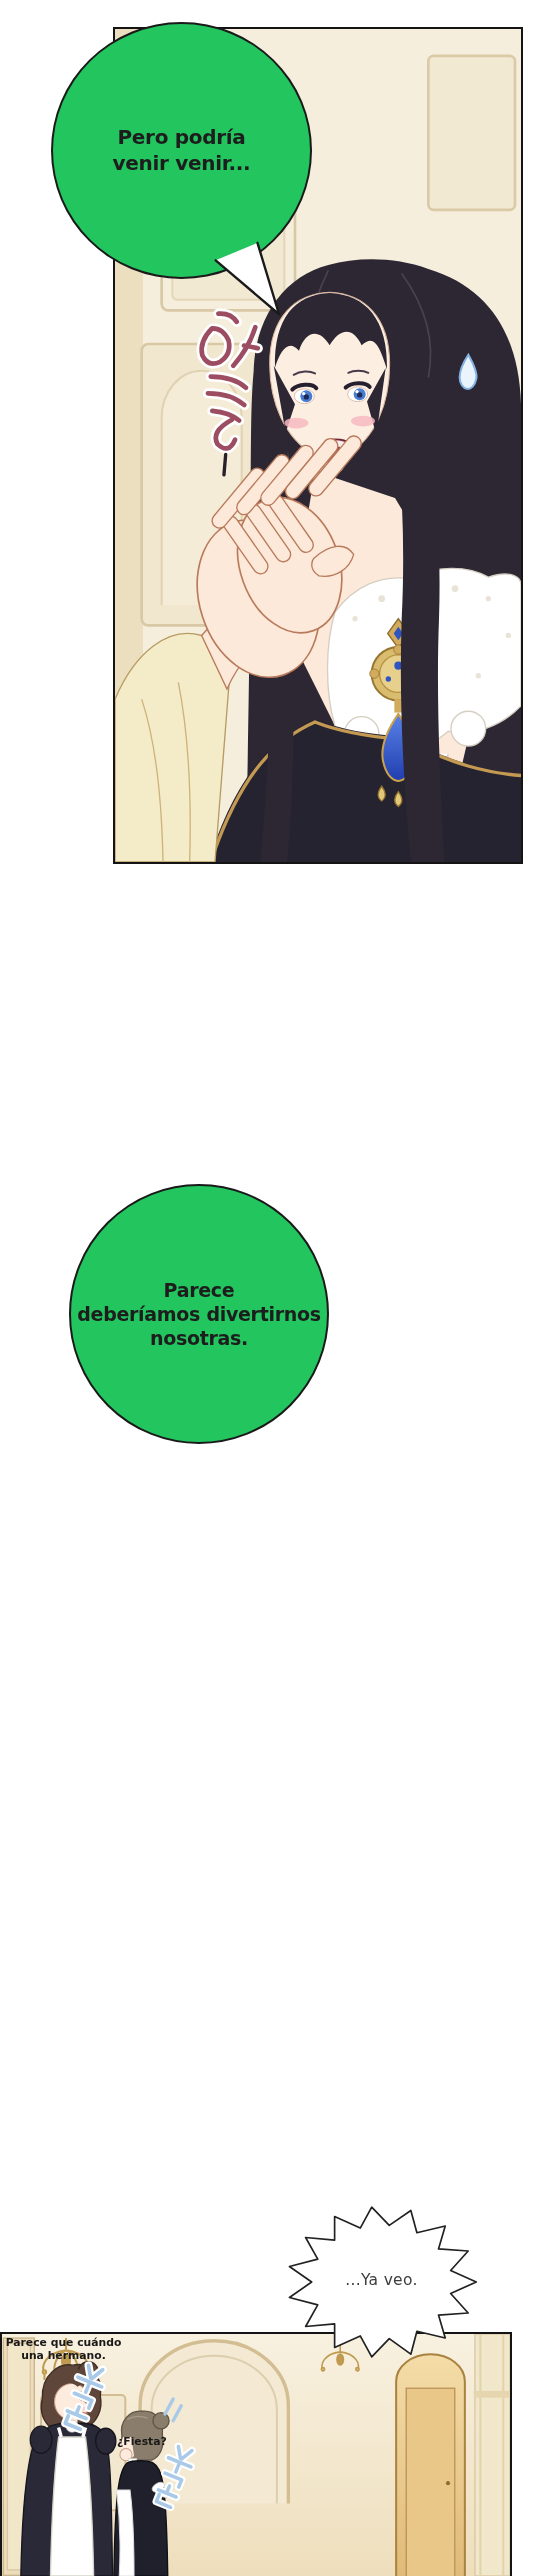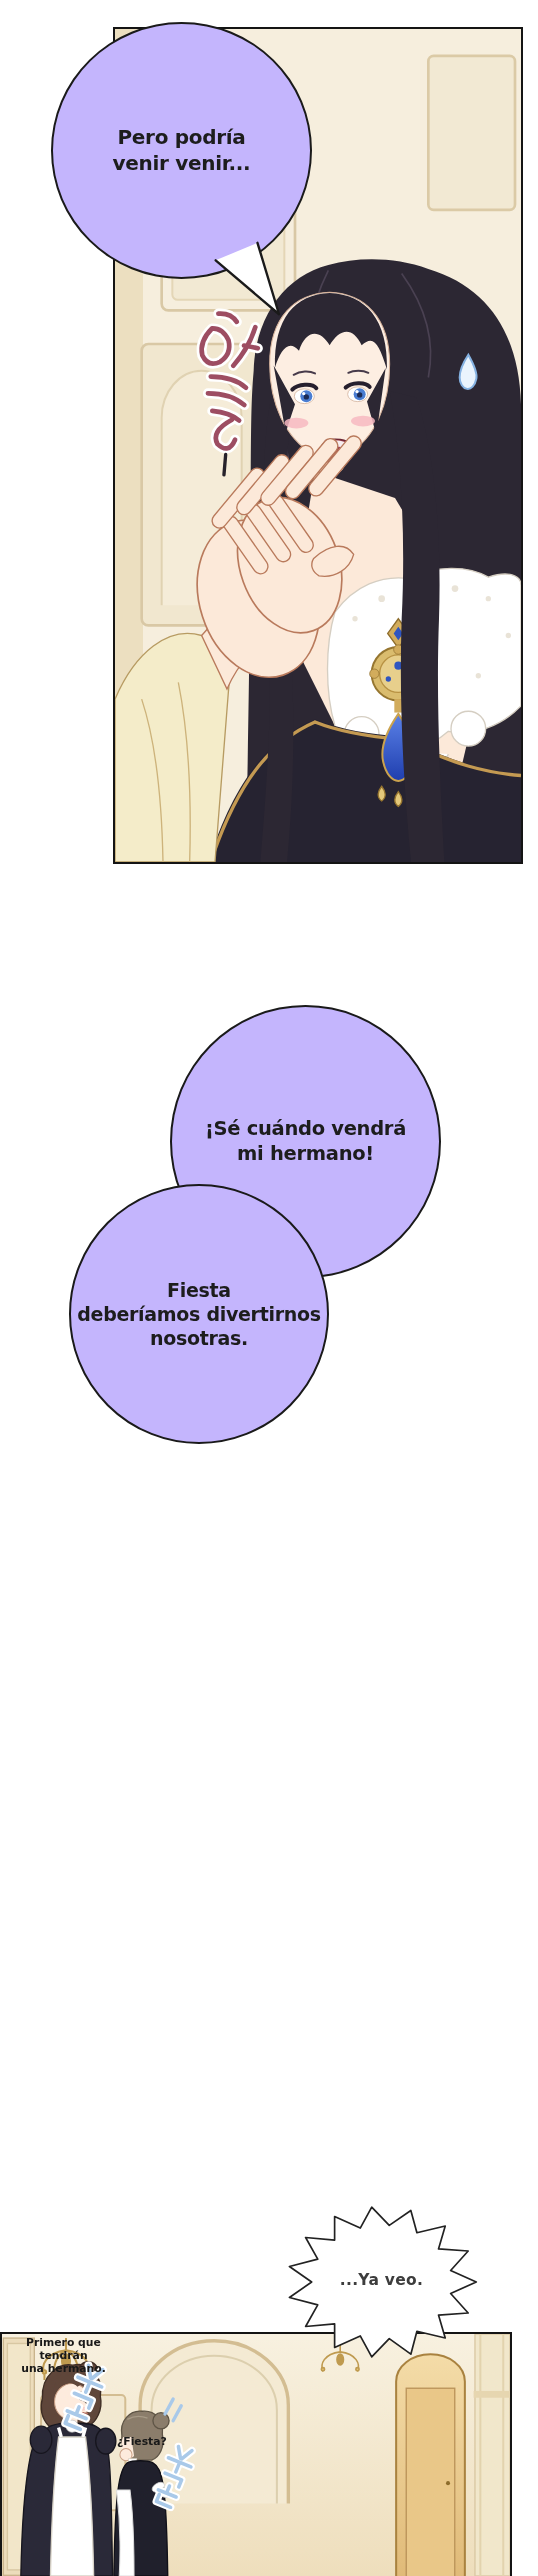--- a/index.html
+++ b/index.html
@@ -5,33 +5,33 @@
   html,body{margin:0;padding:0;}
   body{background:#ffffff;font-family:"DejaVu Sans",sans-serif;}
   #page{position:relative;width:539px;height:2576px;background:var(--page-bg,#ffffff);overflow:hidden;}
 
   
   .panel{position:absolute;box-sizing:border-box;border:2px solid #141414;overflow:hidden;}
   #panel-woman{left:113px;top:27px;width:410px;height:837px;background:var(--panel_woman-wall,#f6eedd);z-index:1;}
   #panel-maids{left:0;top:2332px;width:512px;height:244px;border-bottom:none;background:var(--panel_maids-wall,#f5ecd7);z-index:5;}
 
   
-  .bubble{position:absolute;background:#c4b5fd;border:2.4px solid #1a1a1a;border-radius:50%;display:flex;align-items:center;justify-content:center;text-align:center;}
+  .bubble{position:absolute;background:#22c55e;border:2.4px solid #1a1a1a;border-radius:50%;display:flex;align-items:center;justify-content:center;text-align:center;}
   .bubble .txt{font-weight:bold;color:#1d1d1d;line-height:1.28;letter-spacing:-0.3px;}
   #bubble-later{left:51px;top:22px;width:257px;height:253px;z-index:6;}
   #bubble-later .txt{font-size:20px;}
   #bubble-know{left:170px;top:1005px;width:267px;height:269px;z-index:3;}
   #bubble-know .txt{font-size:19.5px;}
   #bubble-fun{left:69px;top:1184px;width:256px;height:256px;z-index:4;}
   #bubble-fun .txt{font-size:19px;}
   .tail{position:absolute;left:202px;top:232px;z-index:7;}
 
   
   #burst{position:absolute;left:282px;top:2201px;width:199px;height:162px;z-index:6;}
-  #burst-text{position:absolute;left:282px;top:2271px;width:199px;text-align:center;font-size:15.5px;color:#3d3d3d;letter-spacing:0.3px;z-index:7;font-weight:bold;}
+  #burst-text{position:absolute;left:282px;top:2271px;width:199px;text-align:center;font-size:15.5px;color:#3d3d3d;letter-spacing:0.3px;z-index:7;}
 
   
   .caption{position:absolute;font-weight:bold;color:#191919;z-index:7;text-align:center;line-height:1.2;}
   #caption-party{left:4px;top:2337px;width:119px;font-size:10.8px;}
   #caption-fiesta{left:117px;top:2395px;font-size:10.8px;margin-top:41px;}
 
   
   .halo{stroke:#ffffff;fill:none;stroke-linecap:round;stroke-linejoin:round;}
   .sfx-mauve{stroke:var(--panel_woman-sfx,#9d4d62);fill:none;stroke-linecap:round;stroke-linejoin:round;}
   .sfx-blue{stroke:var(--panel_maids-sfx_blue,#a9c9e9);fill:none;stroke-linecap:round;stroke-linejoin:round;}
@@ -201,30 +201,24 @@
     <div class="txt">
       <span>Pero podría</span><br>
       <span>venir venir...</span>
     </div>
   </div>
   <svg class="tail" width="88" height="91" viewBox="0 0 130 135">
     <polygon points="20,42 82,16 114,122" fill="#ffffff"></polygon>
     <path d="M20,42 L114,122 M82,16 L114,122" stroke="#1a1a1a" stroke-width="3.5" stroke-linecap="round" fill="none"></path>
   </svg>
 
-  <div id="bubble-know" class="bubble">
-    <div class="txt">
-      <span>¡Sé cuándo vendrá</span><br>
-      <span>mi hermano!</span>
-    </div>
-  </div>
 
   <div id="bubble-fun" class="bubble">
     <div class="txt">
-      <span>Fiesta</span><br>
+      <span>Parece</span><br>
       <span>deberíamos divertirnos</span><br>
       <span>nosotras.</span>
     </div>
   </div>
 
   <svg id="burst" viewBox="0 0 295 240">
     <polygon fill="#ffffff" stroke="#222222" stroke-width="2.5" stroke-linejoin="round" points="288,120 250,137 276,166 232,169 242,203 200,193 191,227 159,204 133,231 116,200 78,217 78,182 35,186 53,154 11,143 44,120 11,97 53,86 35,54 78,58 78,23 116,40 133,9 159,36 191,14 200,47 242,37 232,71 276,74 250,103"></polygon>
   </svg>
   <div id="burst-text">...Ya veo.</div>
 
@@ -317,19 +311,19 @@
         <use href="#sogonGlyph" class="sfx-blue" stroke-width="5.5"></use>
       </g>
       <g transform="translate(252,160) rotate(22) scale(0.95)">
         <use href="#sogonGlyph" class="halo" stroke-width="12"></use>
         <use href="#sogonGlyph" class="sfx-blue" stroke-width="5.5"></use>
       </g>
     </svg>
   </div>
 
   <div id="caption-party" class="caption">
-    <span>Primero que tendrán</span><br>
+    <span>Parece que cuándo</span><br>
     <span>una hermano.</span>
   </div>
   <div id="caption-fiesta" class="caption">¿Fiesta?</div>
 
 </div>
 
 
 </body></html>

